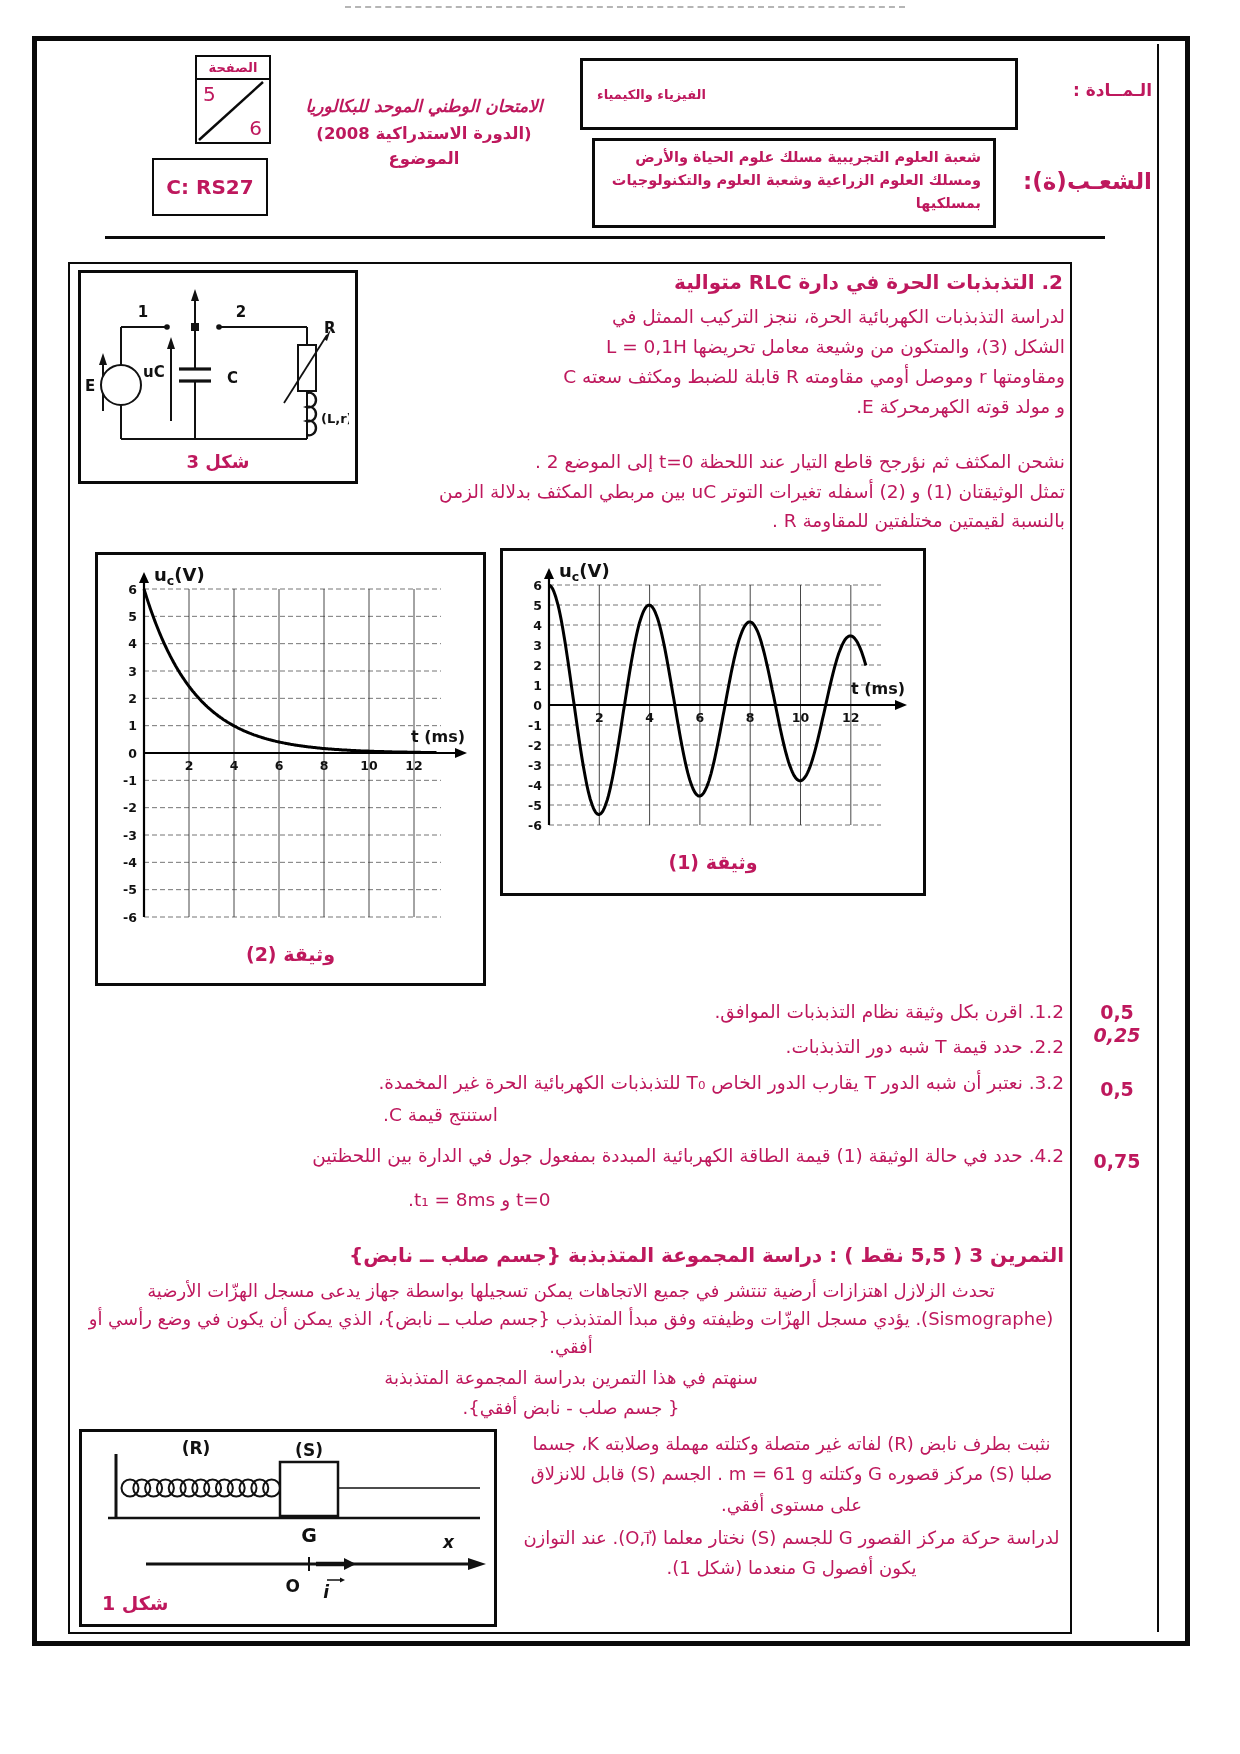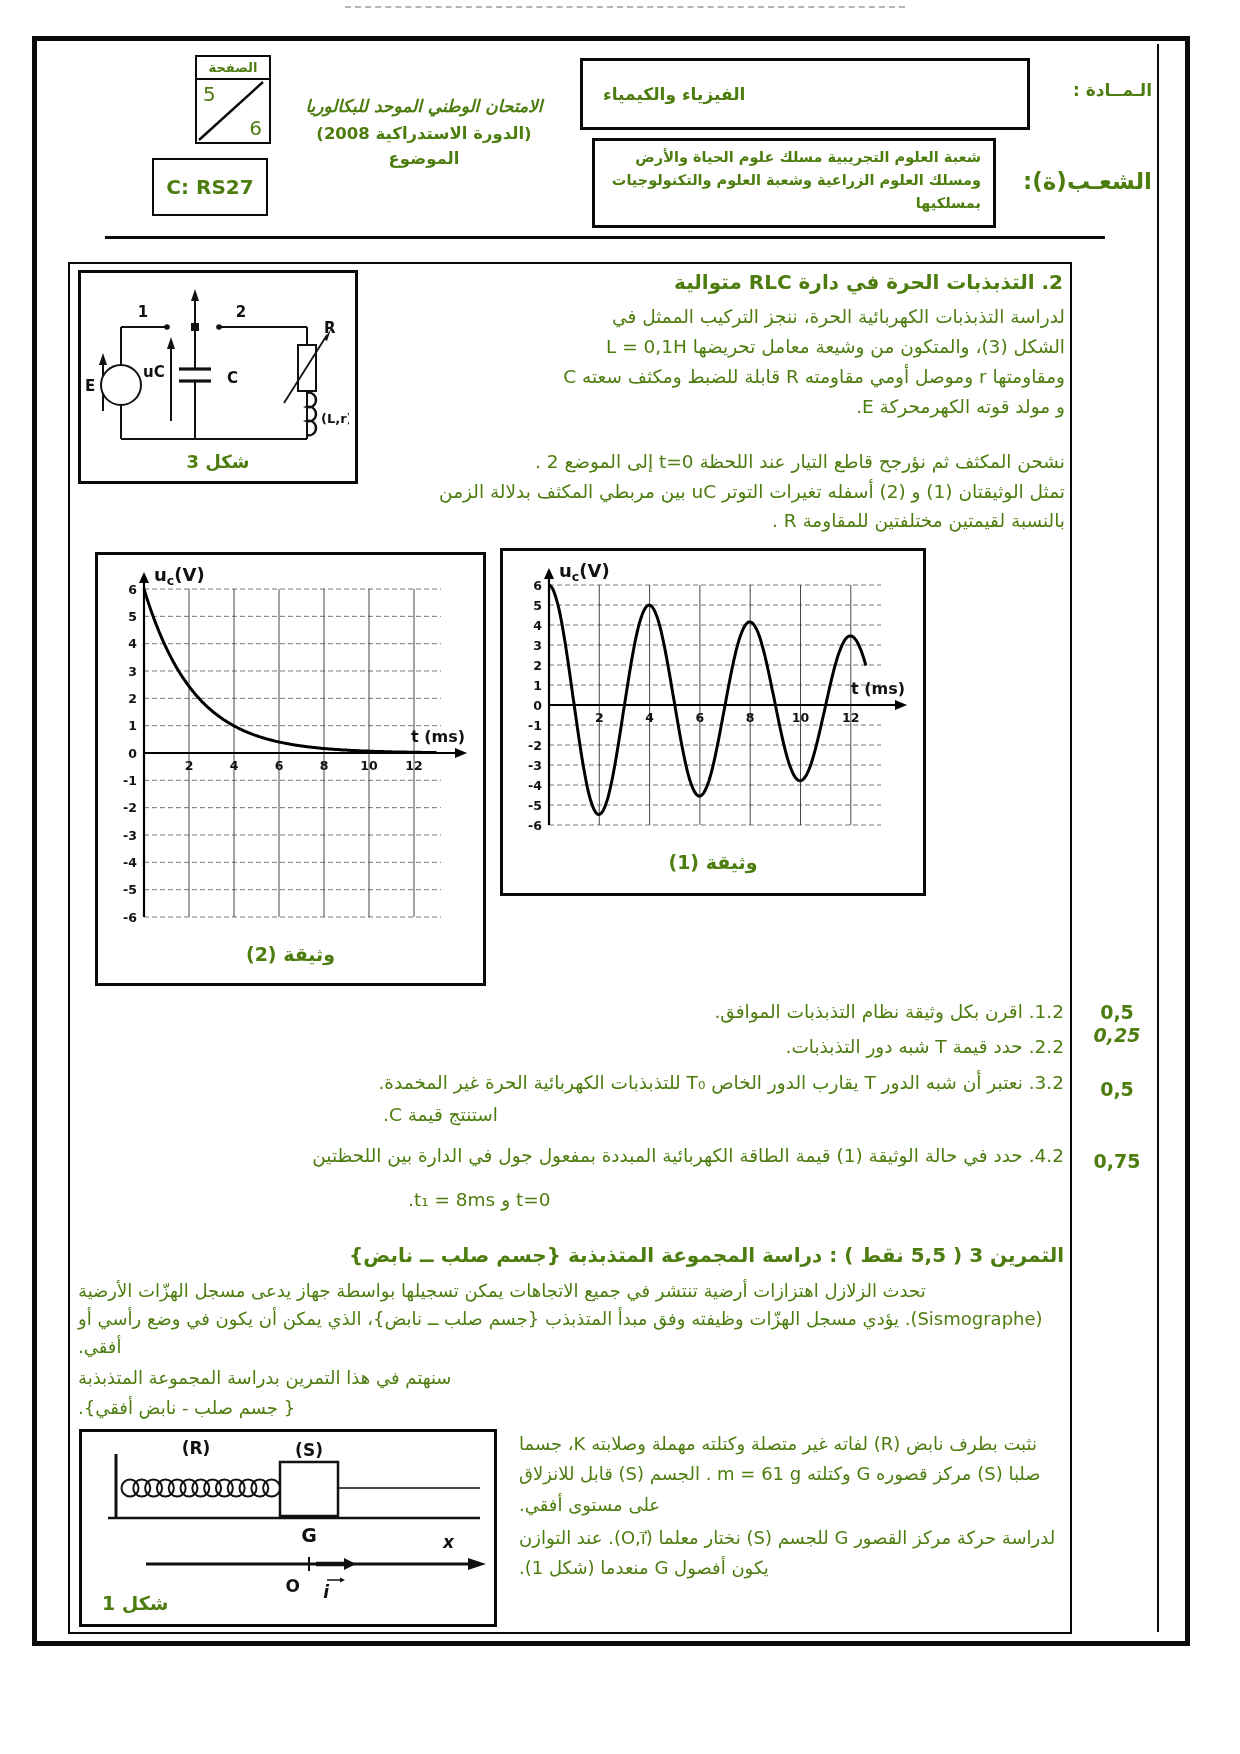--- a/index.html
+++ b/index.html
@@ -1,35 +1,35 @@
 <!DOCTYPE html>
 <html lang="ar"><head>
 <meta charset="utf-8">
 <style>
   html,body{margin:0;padding:0;background:#ffffff;}
   .page{position:relative;width:1240px;height:1678px;background:#fff;
-        font-family:"DejaVu Sans",sans-serif;color:#4d7c0f;overflow:hidden;}
+        font-family:"DejaVu Sans",sans-serif;color:#be185d;overflow:hidden;}
   .frame{position:absolute;left:32px;top:36px;width:1148px;height:1600px;border:5px solid #0a0a0a;}
   .vline{position:absolute;background:#0a0a0a;}
   .hline{position:absolute;background:#0a0a0a;}
   
   .pagebox{position:absolute;left:195px;top:55px;width:72px;border:2px solid #0a0a0a;background:#fff;}
   .pagebox .lbl{border-bottom:2px solid #0a0a0a;text-align:center;font-size:13px;font-weight:bold;padding:3px 0;direction:rtl;}
   .pagebox .diag{position:relative;height:62px;}
   .pagebox .diag .n1{position:absolute;left:6px;top:2px;font-size:20px;}
   .pagebox .diag .n2{position:absolute;right:7px;bottom:2px;font-size:20px;}
   .codebox{position:absolute;left:152px;top:158px;width:112px;height:54px;border:2px solid #0a0a0a;
            display:flex;align-items:center;justify-content:center;font-size:20px;font-weight:bold;}
   .examtitle{position:absolute;left:278px;top:96px;width:292px;text-align:center;direction:rtl;}
   .examtitle .l1{font-size:17px;font-weight:bold;font-style:italic;margin-bottom:8px;}
   .examtitle .l2{font-size:16.5px;font-weight:bold;margin-bottom:6px;}
   .examtitle .l3{font-size:16.5px;font-weight:bold;}
   .subjbox{position:absolute;left:580px;top:58px;width:404px;height:66px;border:3px solid #0a0a0a;
-           display:flex;align-items:center;justify-content:flex-end;padding:0 20px;direction:rtl;
-           font-size:17px;font-weight:bold;}
+           display:flex;align-items:center;justify-content:flex-end;padding:0 14px;direction:rtl;
+           font-size:13px;font-weight:bold;}
   .subjlbl{position:absolute;left:990px;top:80px;width:162px;text-align:right;direction:rtl;font-size:17px;font-weight:bold;}
   .branchbox{position:absolute;left:592px;top:138px;width:404px;height:90px;border:3px solid #0a0a0a;
              direction:rtl;font-size:14.5px;font-weight:bold;text-align:right;padding:5px 12px;line-height:1.6;box-sizing:border-box;}
   .branchlbl{position:absolute;left:990px;top:168px;width:162px;text-align:right;direction:rtl;font-size:23px;font-weight:bold;}
   
   .contentbox{position:absolute;left:68px;top:262px;width:1000px;height:1368px;border:2px solid #0a0a0a;}
   .sec2title{position:absolute;left:555px;top:270px;width:508px;direction:rtl;text-align:right;
              font-size:20px;font-weight:bold;}
   .paraA{position:absolute;left:563px;top:302px;width:502px;direction:rtl;text-align:right;
          font-size:18.5px;line-height:1.62;}
@@ -40,21 +40,21 @@
   .chartbox{position:absolute;border:3px solid #0a0a0a;background:#fff;}
   .chartcap{text-align:center;font-size:19px;font-weight:bold;direction:rtl;margin-top:-4px;}
   .questions{position:absolute;left:78px;top:996px;width:986px;direction:rtl;font-size:18.5px;line-height:1.75;}
   .qrow{text-align:right;margin-bottom:3px;}
   .qsub{text-align:left;padding-left:305px;}
   .q4sub{padding-left:330px;margin-top:12px;}
   .mark{position:absolute;left:1082px;width:70px;text-align:center;direction:ltr;
         font-size:19px;font-weight:bold;}
   .ex3{position:absolute;left:78px;top:1240px;width:986px;direction:rtl;font-size:18px;line-height:1.58;}
   .ex3 .t{font-size:20px;font-weight:bold;text-align:right;margin-bottom:5px;}
-  .ex3 p{margin:0 0 2px 0;text-align:left;}
+  .ex3 p{margin:0 0 2px 0;text-align:center;}
   .ex3row{display:flex;gap:22px;margin-top:6px;align-items:flex-start;}
   .ex3text{width:545px;text-align:right;line-height:1.7;}
   .figbox1{position:relative;width:412px;height:192px;border:3px solid #0a0a0a;background:#fff;flex:none;}
   .figbox1 .cap{position:absolute;left:20px;bottom:6px;font-size:19px;font-weight:bold;direction:rtl;}
   svg{font-family:"DejaVu Sans",sans-serif;}
   svg text{fill:#111;}
   .scan-top{position:absolute;top:6px;left:345px;width:560px;border-top:2px dashed #b5b5b5;}
   .scan-bottom{position:absolute;top:1700px;left:655px;width:530px;border-top:2px dashed #9a9a9a;}
 </style>
 </head>

